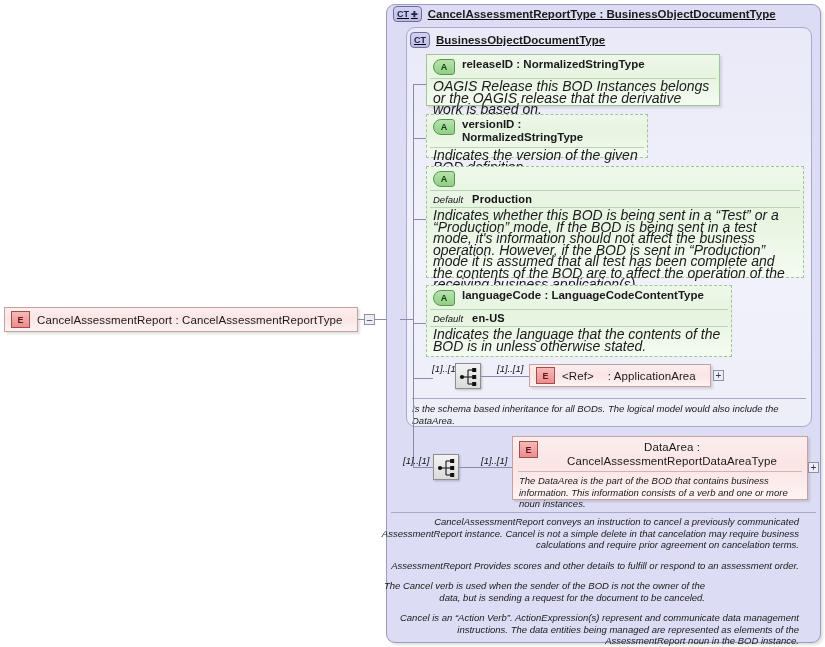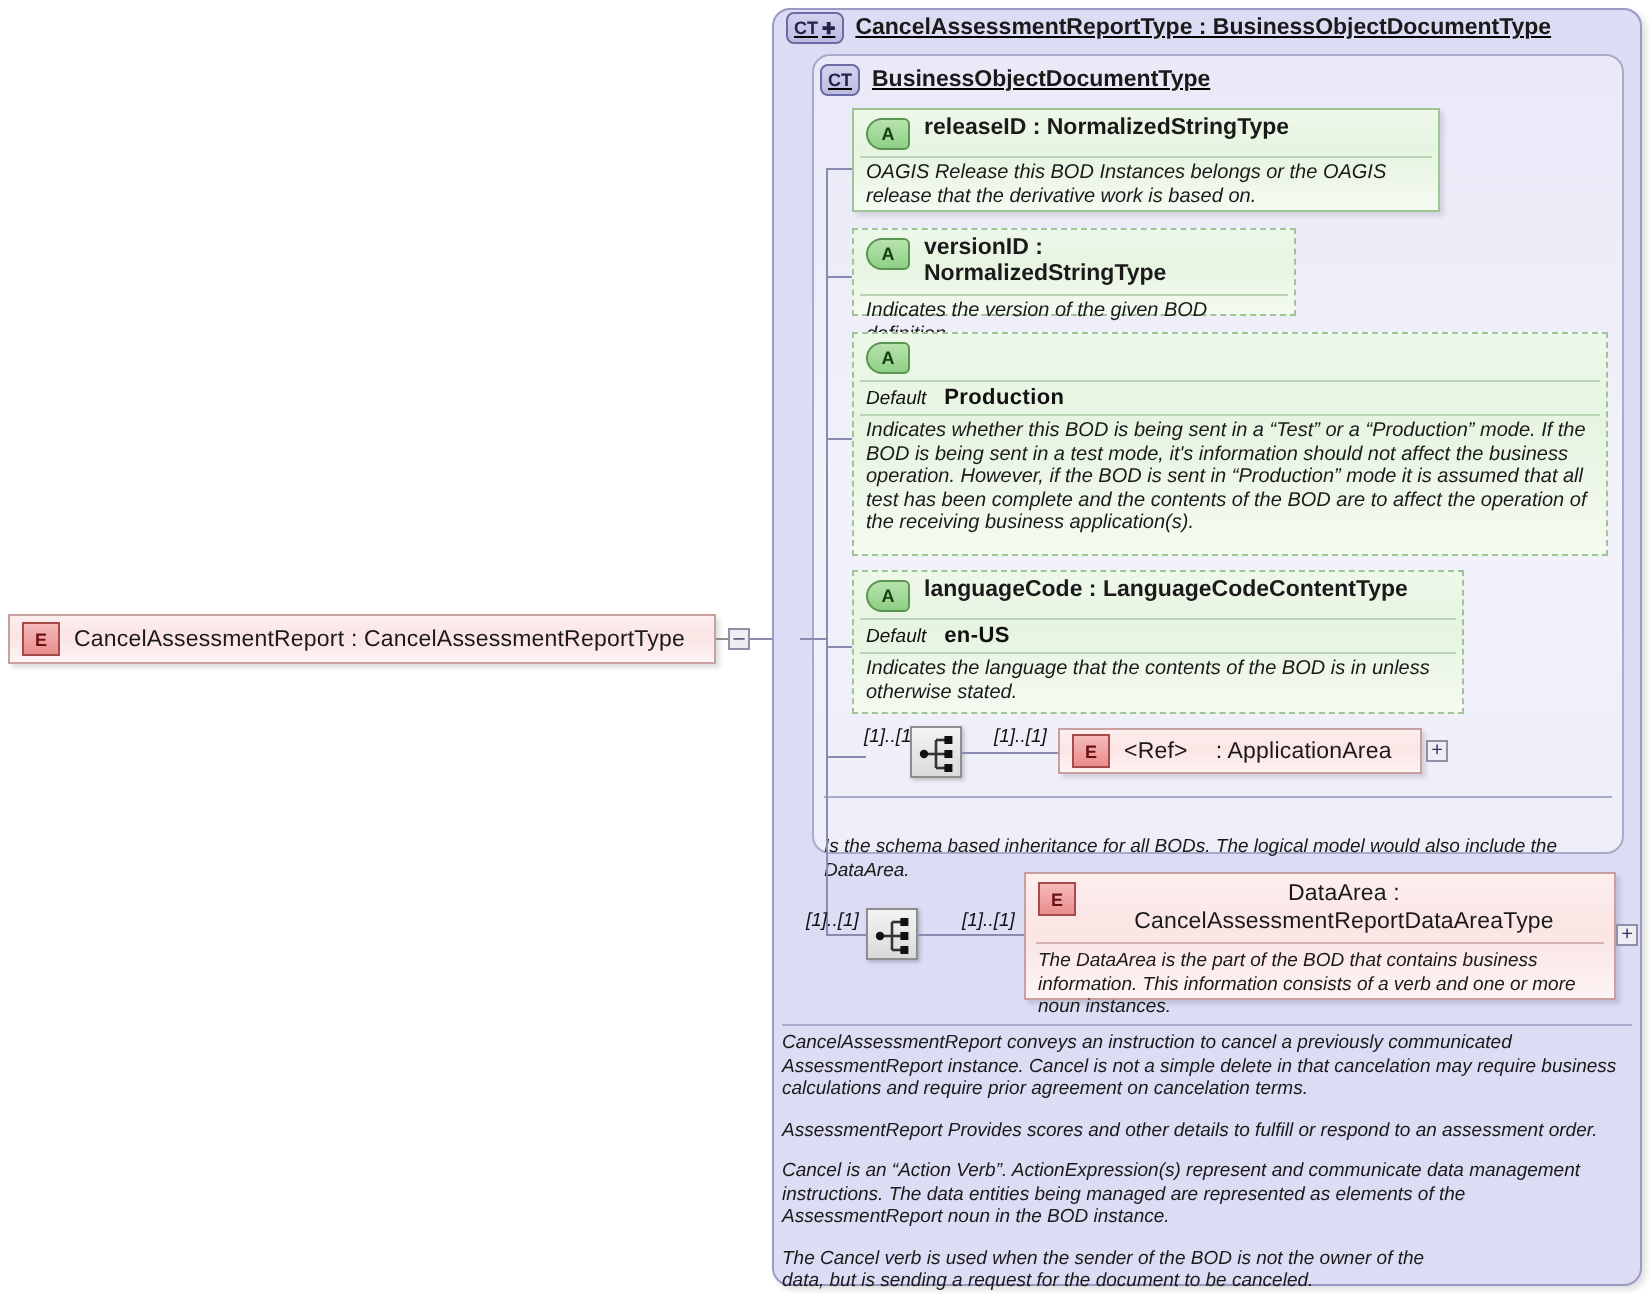--- a/index.html
+++ b/index.html
@@ -97,21 +97,21 @@
   }
   .attr-rule{border-top:1px solid #b9d4b3;margin:0 3px;}
   .attr-default{
     display:flex;align-items:baseline;gap:9px;
     padding:2px 6px 2px 6px;font-size:9.5px;
   }
   .attr-default .lbl{font-style:italic;color:#111;}
   .attr-default .val{font-weight:bold;color:#111;font-size:11px;letter-spacing:.2px;}
   .attr-doc{
     padding:2px 6px 3px 6px;
-    font-style:italic;font-size:10px;line-height:11.5px;color:#1a1a1a;
+    font-style:italic;font-size:14px;line-height:11.5px;color:#1a1a1a;
   }
 
   
   .seq-icon{
     background:linear-gradient(to bottom,#f3f3f3,#dadada);
     border:1px solid #8e8e8e;
     box-shadow:1px 1px 2px rgba(0,0,0,0.22);
   }
   .card{
     position:absolute;font-style:italic;font-size:9.5px;color:#111;
@@ -244,21 +244,21 @@
   <span class="card" style="left:497px;top:363px;">[1]..[1]</span>
 
   <div class="abs elem-box" style="left:529px;top:364px;width:182px;height:23px;">
     <span class="badge-e">E</span>
     <span class="elem-label">&lt;Ref&gt;</span>
     <span class="elem-label" style="margin-left:14px;">: ApplicationArea</span>
   </div>
   <div class="abs exp" style="left:713px;top:370px;">+</div>
 
   <div class="abs doc-sep" style="left:412px;top:398px;width:394px;"></div>
-  <div class="abs doc-note" style="left:412px;top:418px;width:392px;font-style:italic;">Is the schema based inheritance for all BODs. The logical model would also include the DataArea.</div>
+  <div class="abs doc-note" style="left:412px;top:403px;width:392px;font-style:italic;">Is the schema based inheritance for all BODs. The logical model would also include the DataArea.</div>
 
   <div class="ln-v abs" style="left:413px;top:319px;height:148px;"></div>
   <div class="ln-h abs" style="left:413px;top:467px;width:20px;"></div>
 
   <span class="card" style="left:403px;top:455px;">[1]..[1]</span>
 
   <div class="abs seq-icon" style="left:433px;top:454px;width:26px;height:26px;">
     <svg width="26" height="26" viewBox="0 0 26 26" aria-hidden="true">
       <line x1="5" y1="13" x2="12" y2="13" stroke="#333" stroke-width="1.3"></line>
       <line x1="12" y1="6" x2="12" y2="20" stroke="#333" stroke-width="1.3"></line>
@@ -279,20 +279,20 @@
     <div style="display:flex;align-items:flex-start;padding:3px 8px 3px 0;">
       <span class="badge-e" style="margin-top:1px;">E</span>
       <span class="elem-label" style="white-space:normal;text-align:center;line-height:14px;">DataArea : CancelAssessmentReportDataAreaType</span>
     </div>
     <div style="border-top:1px solid #d3b4b4;margin:0 5px;"></div>
     <div class="doc-note" style="padding:3px 4px 0 6px;">The DataArea is the part of the BOD that contains business information. This information consists of a verb and one or more noun instances.</div>
   </div>
   <div class="abs exp" style="left:808px;top:462px;">+</div>
 
   <div class="abs doc-sep" style="left:391px;top:512px;width:425px;"></div>
-  <div class="abs" style="left:391px;top:516px;width:424px;">
+  <div class="abs" style="left:375px;top:516px;width:424px;text-align:right;">
     <p class="doc-note doc-para">CancelAssessmentReport conveys an instruction to cancel a previously communicated AssessmentReport instance. Cancel is not a simple delete in that cancelation may require business calculations and require prior agreement on cancelation terms.</p>
     <p class="doc-note doc-para">AssessmentReport  Provides scores and other details to fulfill or respond to an assessment order.</p>
+    <p class="doc-note doc-para" style="width:330px;">The Cancel verb is used when the sender of the BOD is not the owner of the data, but is sending a request for the document to be canceled.</p>
     <p class="doc-note doc-para">Cancel is an “Action Verb”. ActionExpression(s) represent and communicate data management instructions. The data entities being managed are represented as elements of the AssessmentReport noun in the BOD instance.</p>
-    <p class="doc-note doc-para" style="width:330px;">The Cancel verb is used when the sender of the BOD is not the owner of the data, but is sending a request for the document to be canceled.</p>
   </div>
 
 </div>
 
 </body></html>

